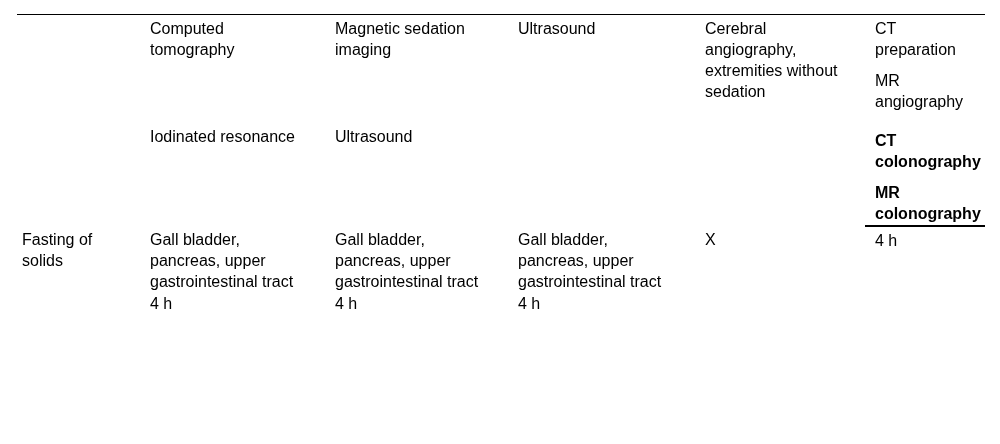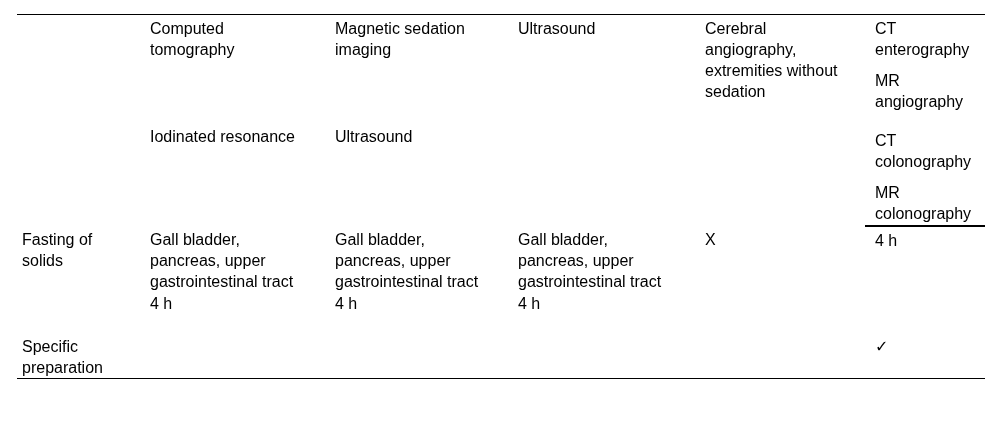--- a/index.html
+++ b/index.html
@@ -29,21 +29,21 @@
     padding: 3px 0 0 5px;
     font-weight: 400;
   }
   td.c5 { padding-left: 10px; }
   tr.r-h1   { height: 108px; }
   tr.r-h2   { height: 103px; }
   tr.r-oral { height: 46px; }
   tr.r-fast { height: 107px; }
   tr.r-spec { height: 46px; }
   tr.r-spec td { border-bottom: 1.5px solid #000000; }
-  td.colono-underline { border-bottom: 2px solid #000000; }
+  td.colono-underline { border-bottom: 2px solid #000000; font-weight: bold; }
   .w-label { width: 90px; }
   .w-std   { width: 155px; }
   .w-c4    { width: 140px; }
   .w-c5    { width: 104px; }
   .para + .para { margin-top: 10px; }
   .para-tight + .para-tight { margin-top: 1px; }
   .nudge-down { margin-top: 4px; }
 </style>
 </head>
 <body>
@@ -67,21 +67,21 @@
     <td>
       <div class="w-std para">Magnetic sedation imaging</div>
     </td>
     <td>
       <div class="w-std para">Ultrasound</div>
     </td>
     <td>
       <div class="w-c4 para">Cerebral angiography, extremities without sedation</div>
     </td>
     <td class="c5">
-      <div class="w-c5 para">CT enterography</div>
+      <div class="w-c5 para">CT preparation</div>
       <div class="w-c5 para">MR angiography</div>
     </td>
   </tr>
 
   <tr class="r-h2">
     <td></td>
     <td>
       <div class="w-std para">Iodinated resonance</div>
     </td>
     <td>
@@ -113,26 +113,14 @@
       <div class="w-std para-tight">4 h</div>
     </td>
     <td>
       <div class="w-c4">X</div>
     </td>
     <td class="c5">
       <div class="w-c5">4 h</div>
     </td>
   </tr>
 
-  <tr class="r-spec">
-    <td>
-      <div class="w-label">Specific preparation</div>
-    </td>
-    <td></td>
-    <td></td>
-    <td></td>
-    <td></td>
-    <td class="c5">
-      <div class="w-c5">✓</div>
-    </td>
-  </tr>
 </tbody>
   </table>
 
 </body></html>

